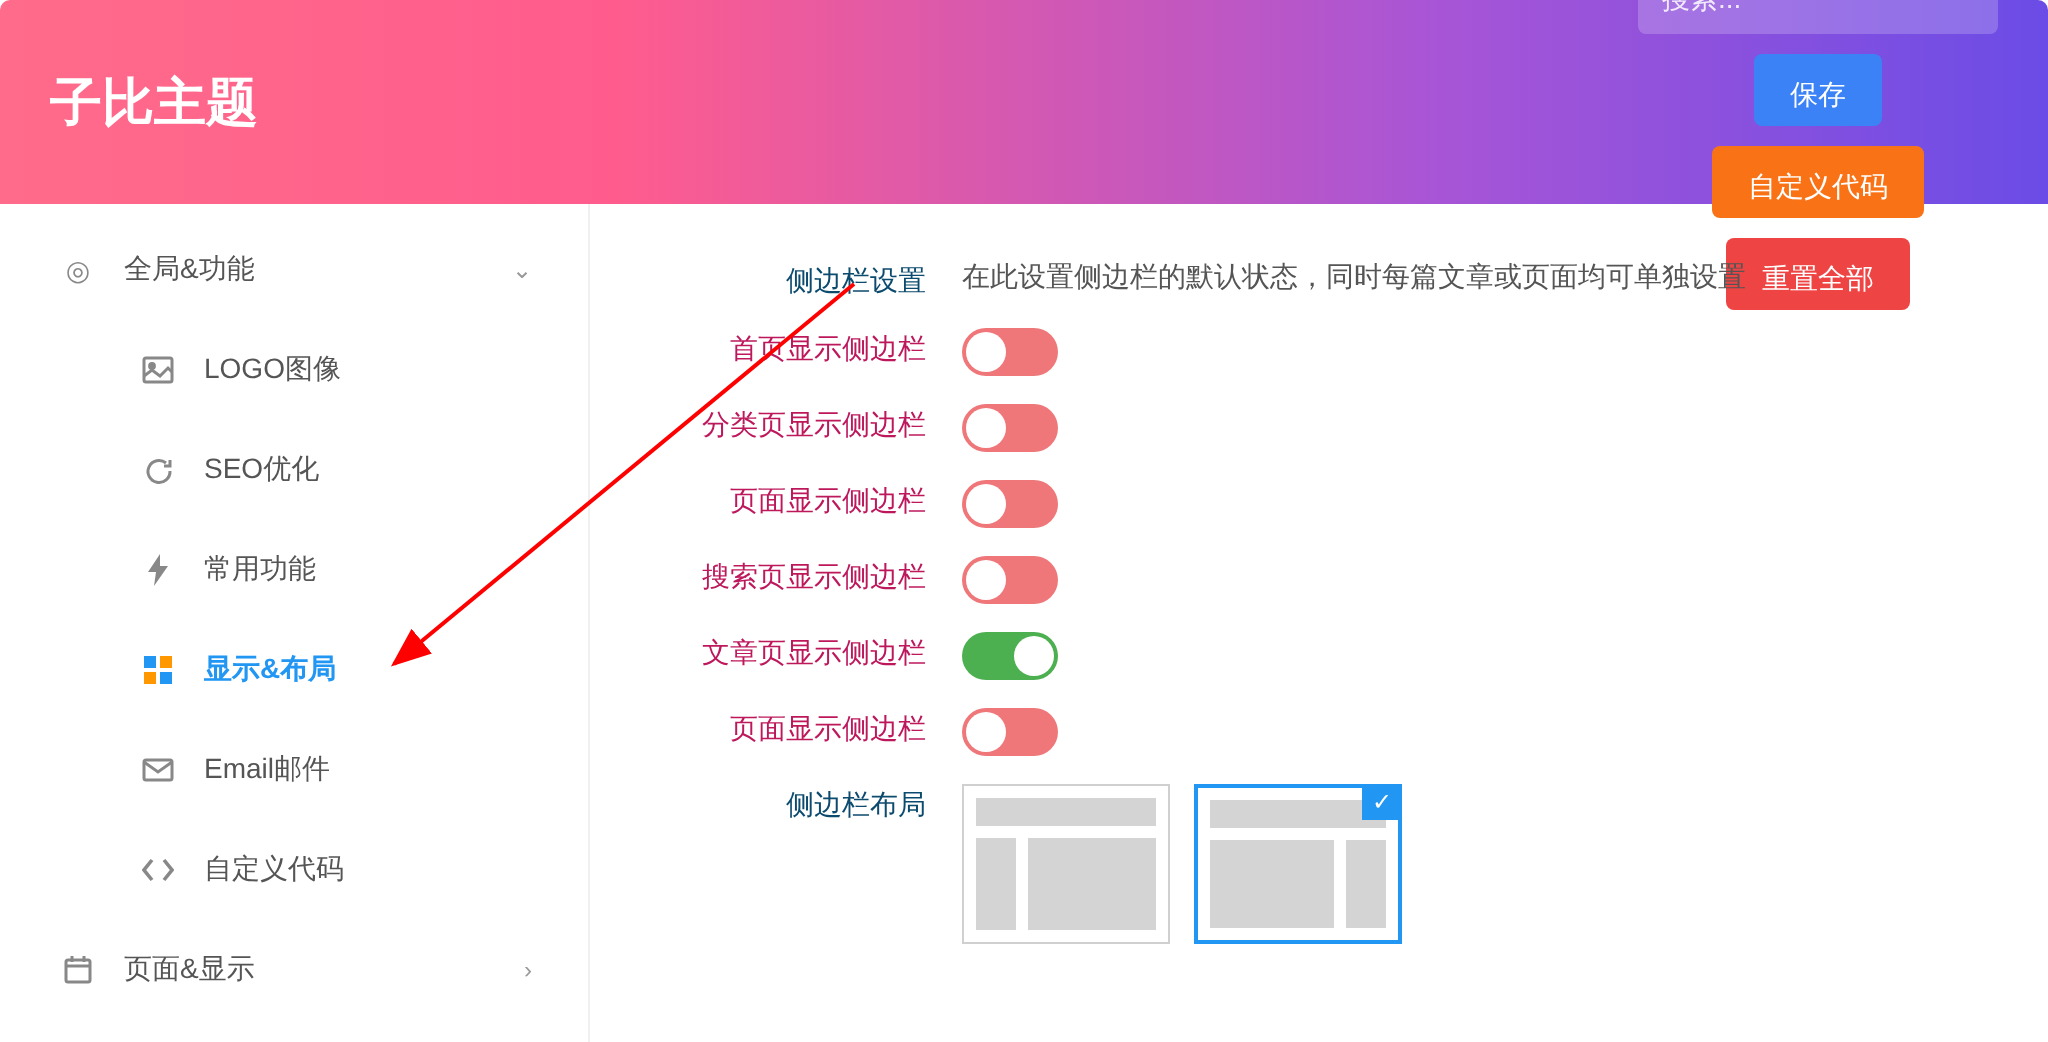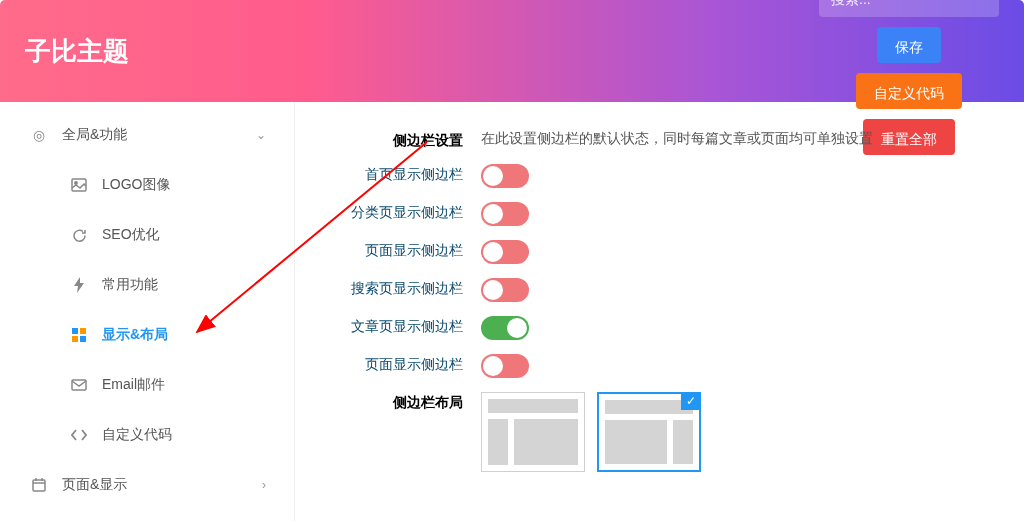--- a/index.html
+++ b/index.html
@@ -129,27 +129,27 @@
     }
     .form-row {
       display: flex;
       align-items: flex-start;
       margin-bottom: 14px;
     }
     .form-label {
       width: 146px;
       text-align: right;
       font-size: 14px;
-      color: #0c4a6e;
+      color: #be185d;
       padding-top: 2px;
       padding-right: 18px;
     }
     .form-label.title {
-      color: #000000;
-      font-weight: bold;
+      color: #0c4a6e;
+      font-weight: normal;
     }
     .form-value {
       flex: 1;
       font-size: 14px;
       color: #555;
     }
     .toggle {
       width: 48px;
       height: 24px;
       border-radius: 12px;

